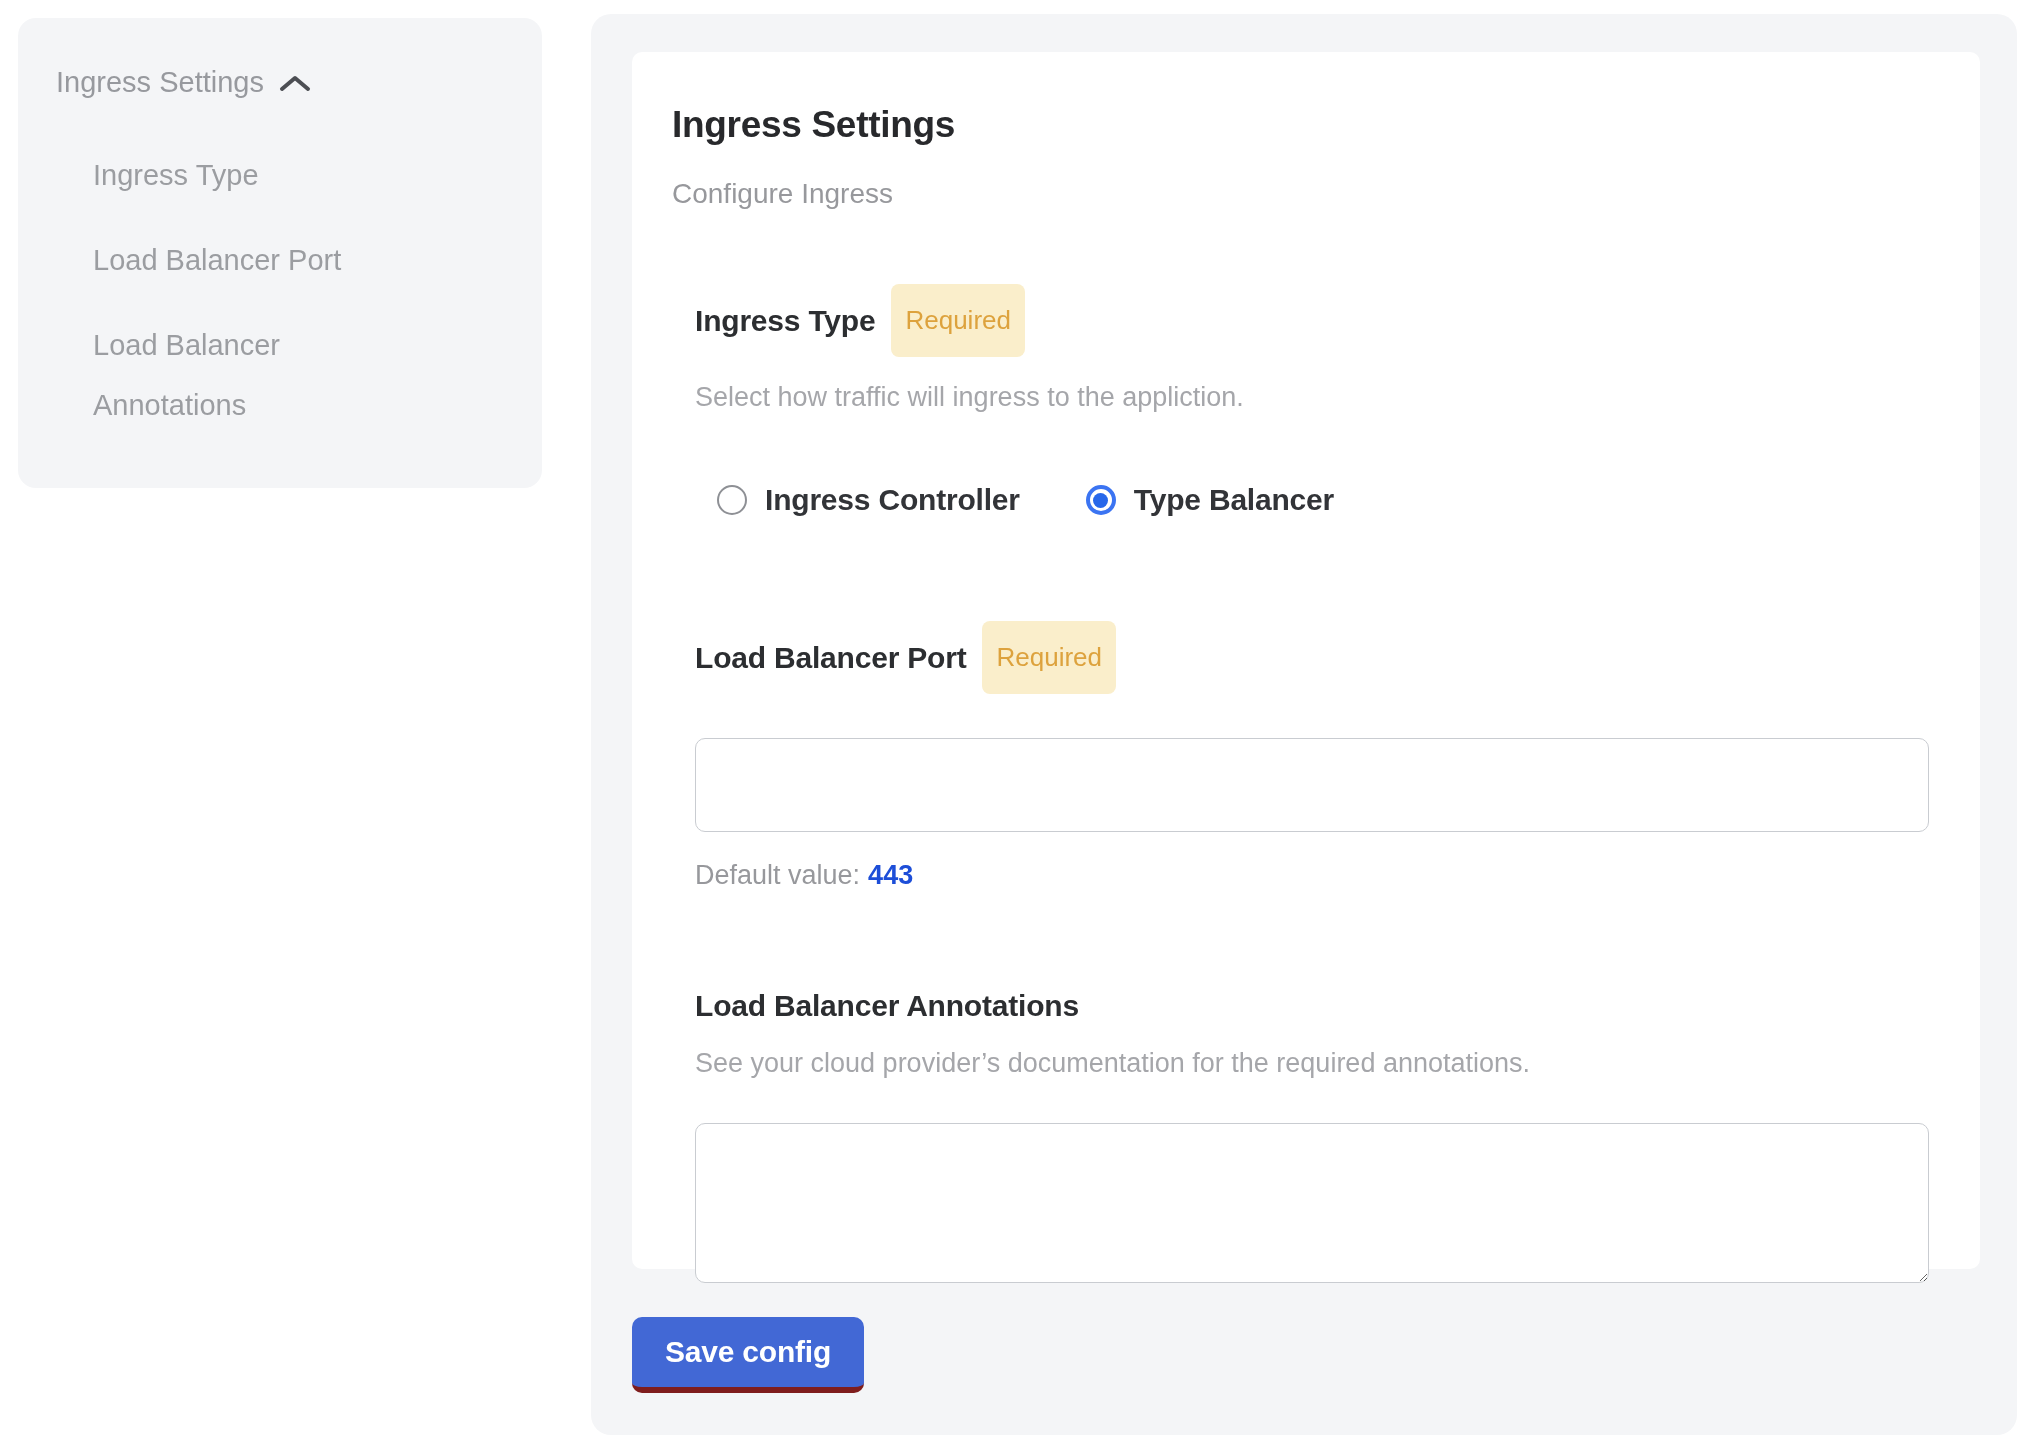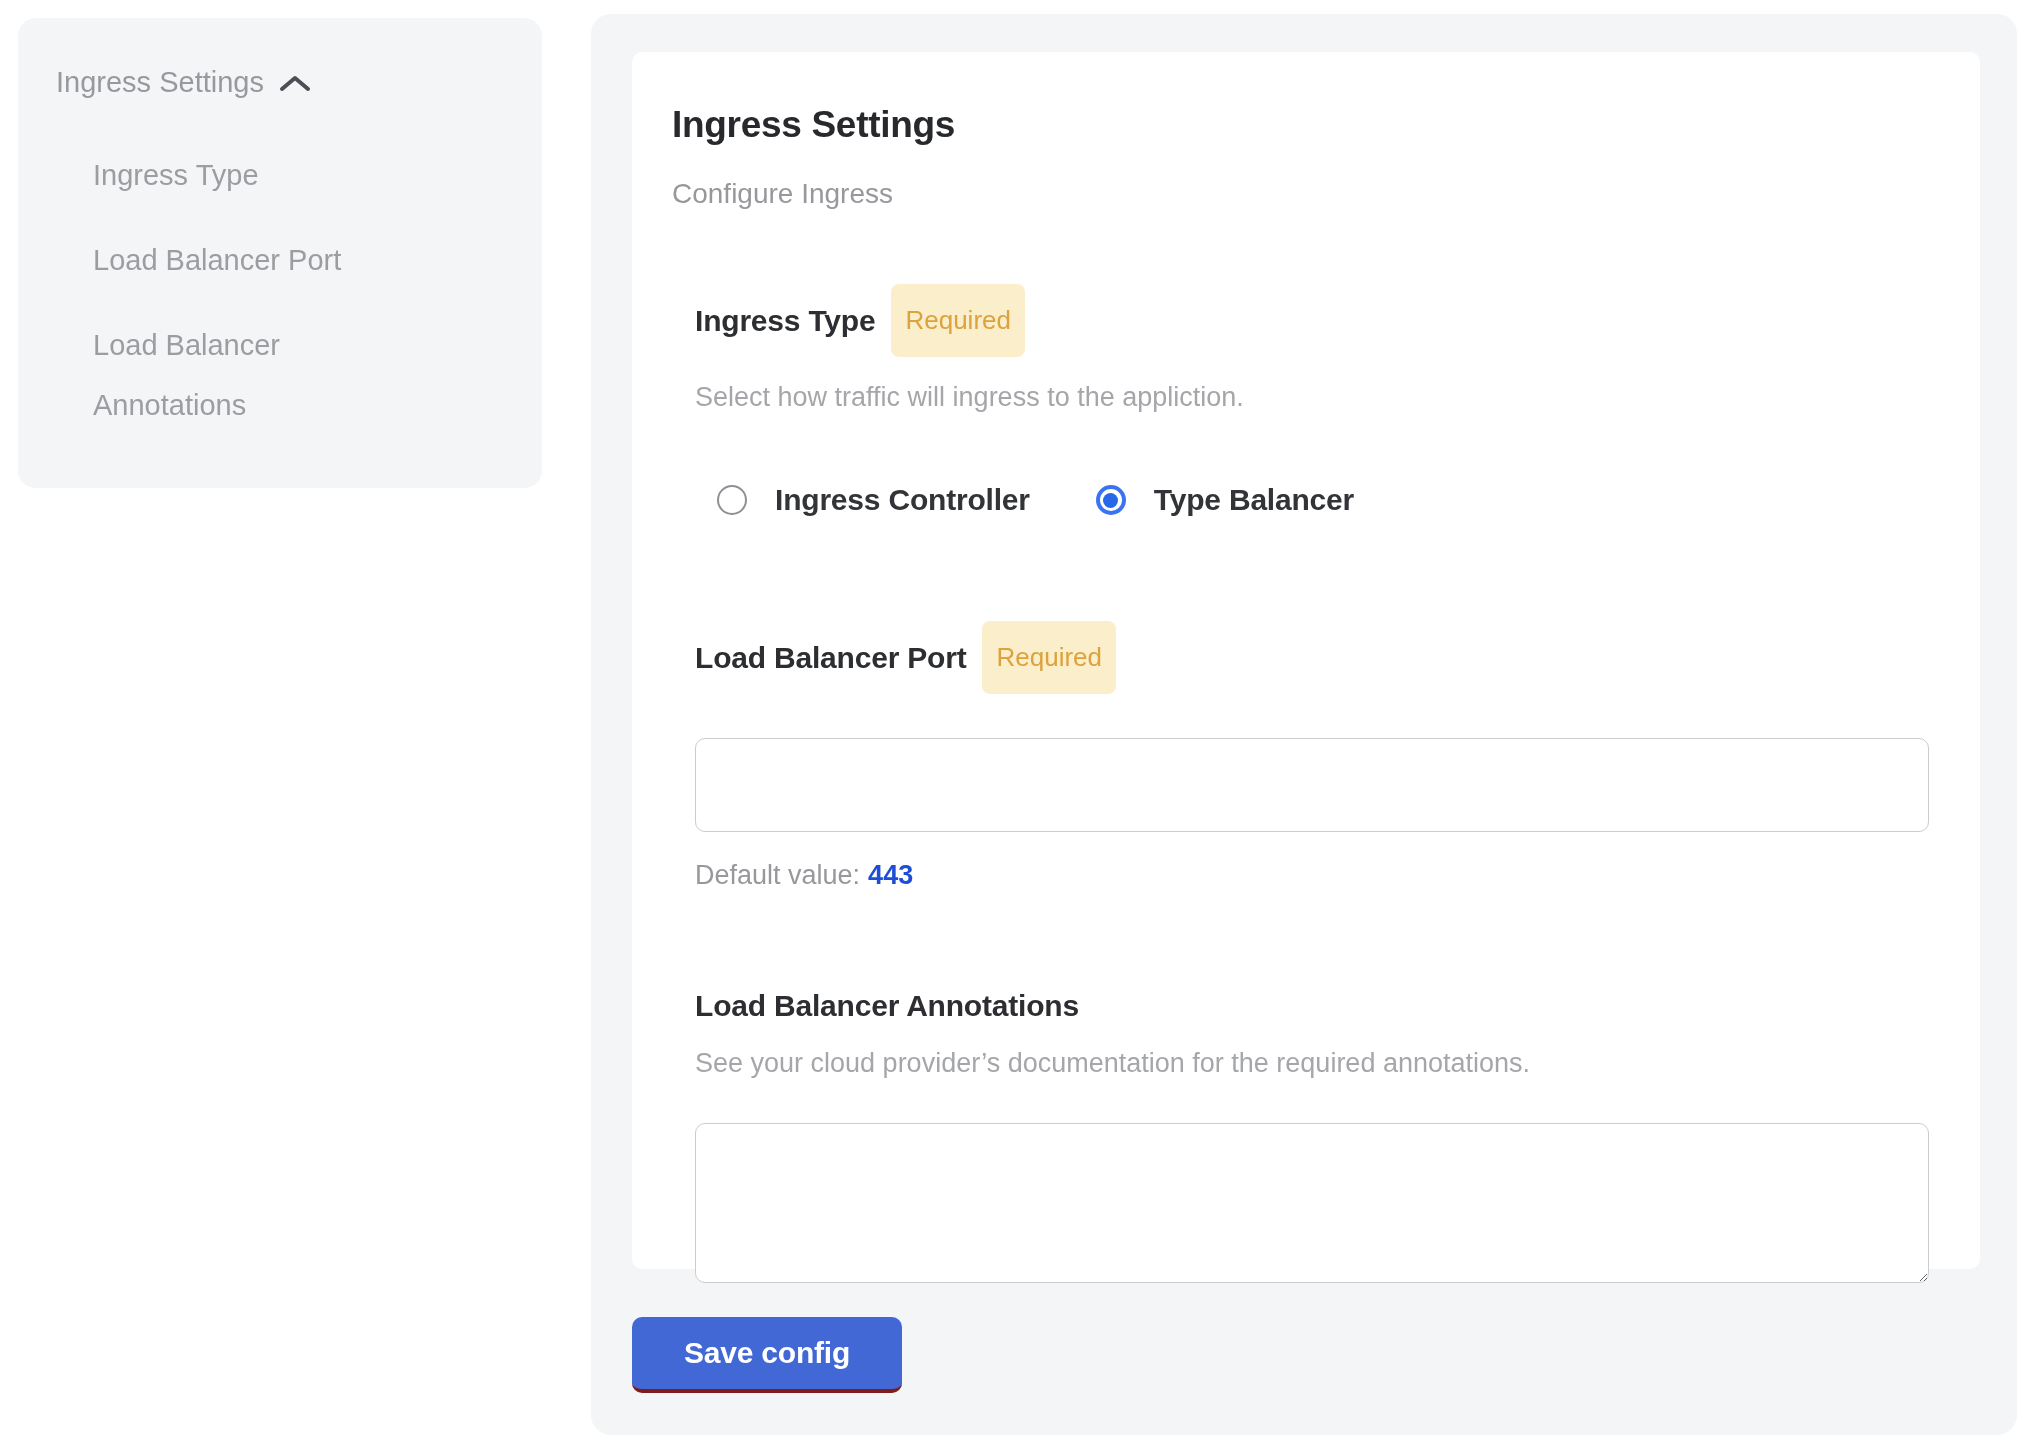--- a/index.html
+++ b/index.html
@@ -103,21 +103,21 @@
   .radio-row {
     margin-top: 70px;
     display: flex;
     align-items: center;
     gap: 66px;
     padding-left: 22px;
   }
   .radio-option {
     display: flex;
     align-items: center;
-    gap: 28px;
+    gap: 18px;
     cursor: pointer;
   }
   .radio-circle {
     width: 30px; height: 30px;
     border-radius: 50%;
     border: 2.5px solid #8e9095;
     background: #ffffff;
     position: relative;
     flex: 0 0 auto;
   }
@@ -179,24 +179,24 @@
     font-family: "Liberation Sans", sans-serif;
     color: #2c2e31;
     padding: 14px 20px;
     outline: none;
     resize: both;
   }
 
   .save-btn {
     position: absolute;
     left: 41px; top: 1303px;
-    width: 270px; height: 76px;
+    width: 232px; height: 76px;
     background: #4268d5;
     border: none;
-    border-bottom: 4px solid #7f1d1d;
+    border-bottom: 6px solid #7f1d1d;
     border-radius: 10px;
     color: #ffffff;
     font-size: 30px;
     font-weight: 700;
     font-family: "Liberation Sans", sans-serif;
     cursor: pointer;
     letter-spacing: -0.2px;
   }
 </style>
 </head>

